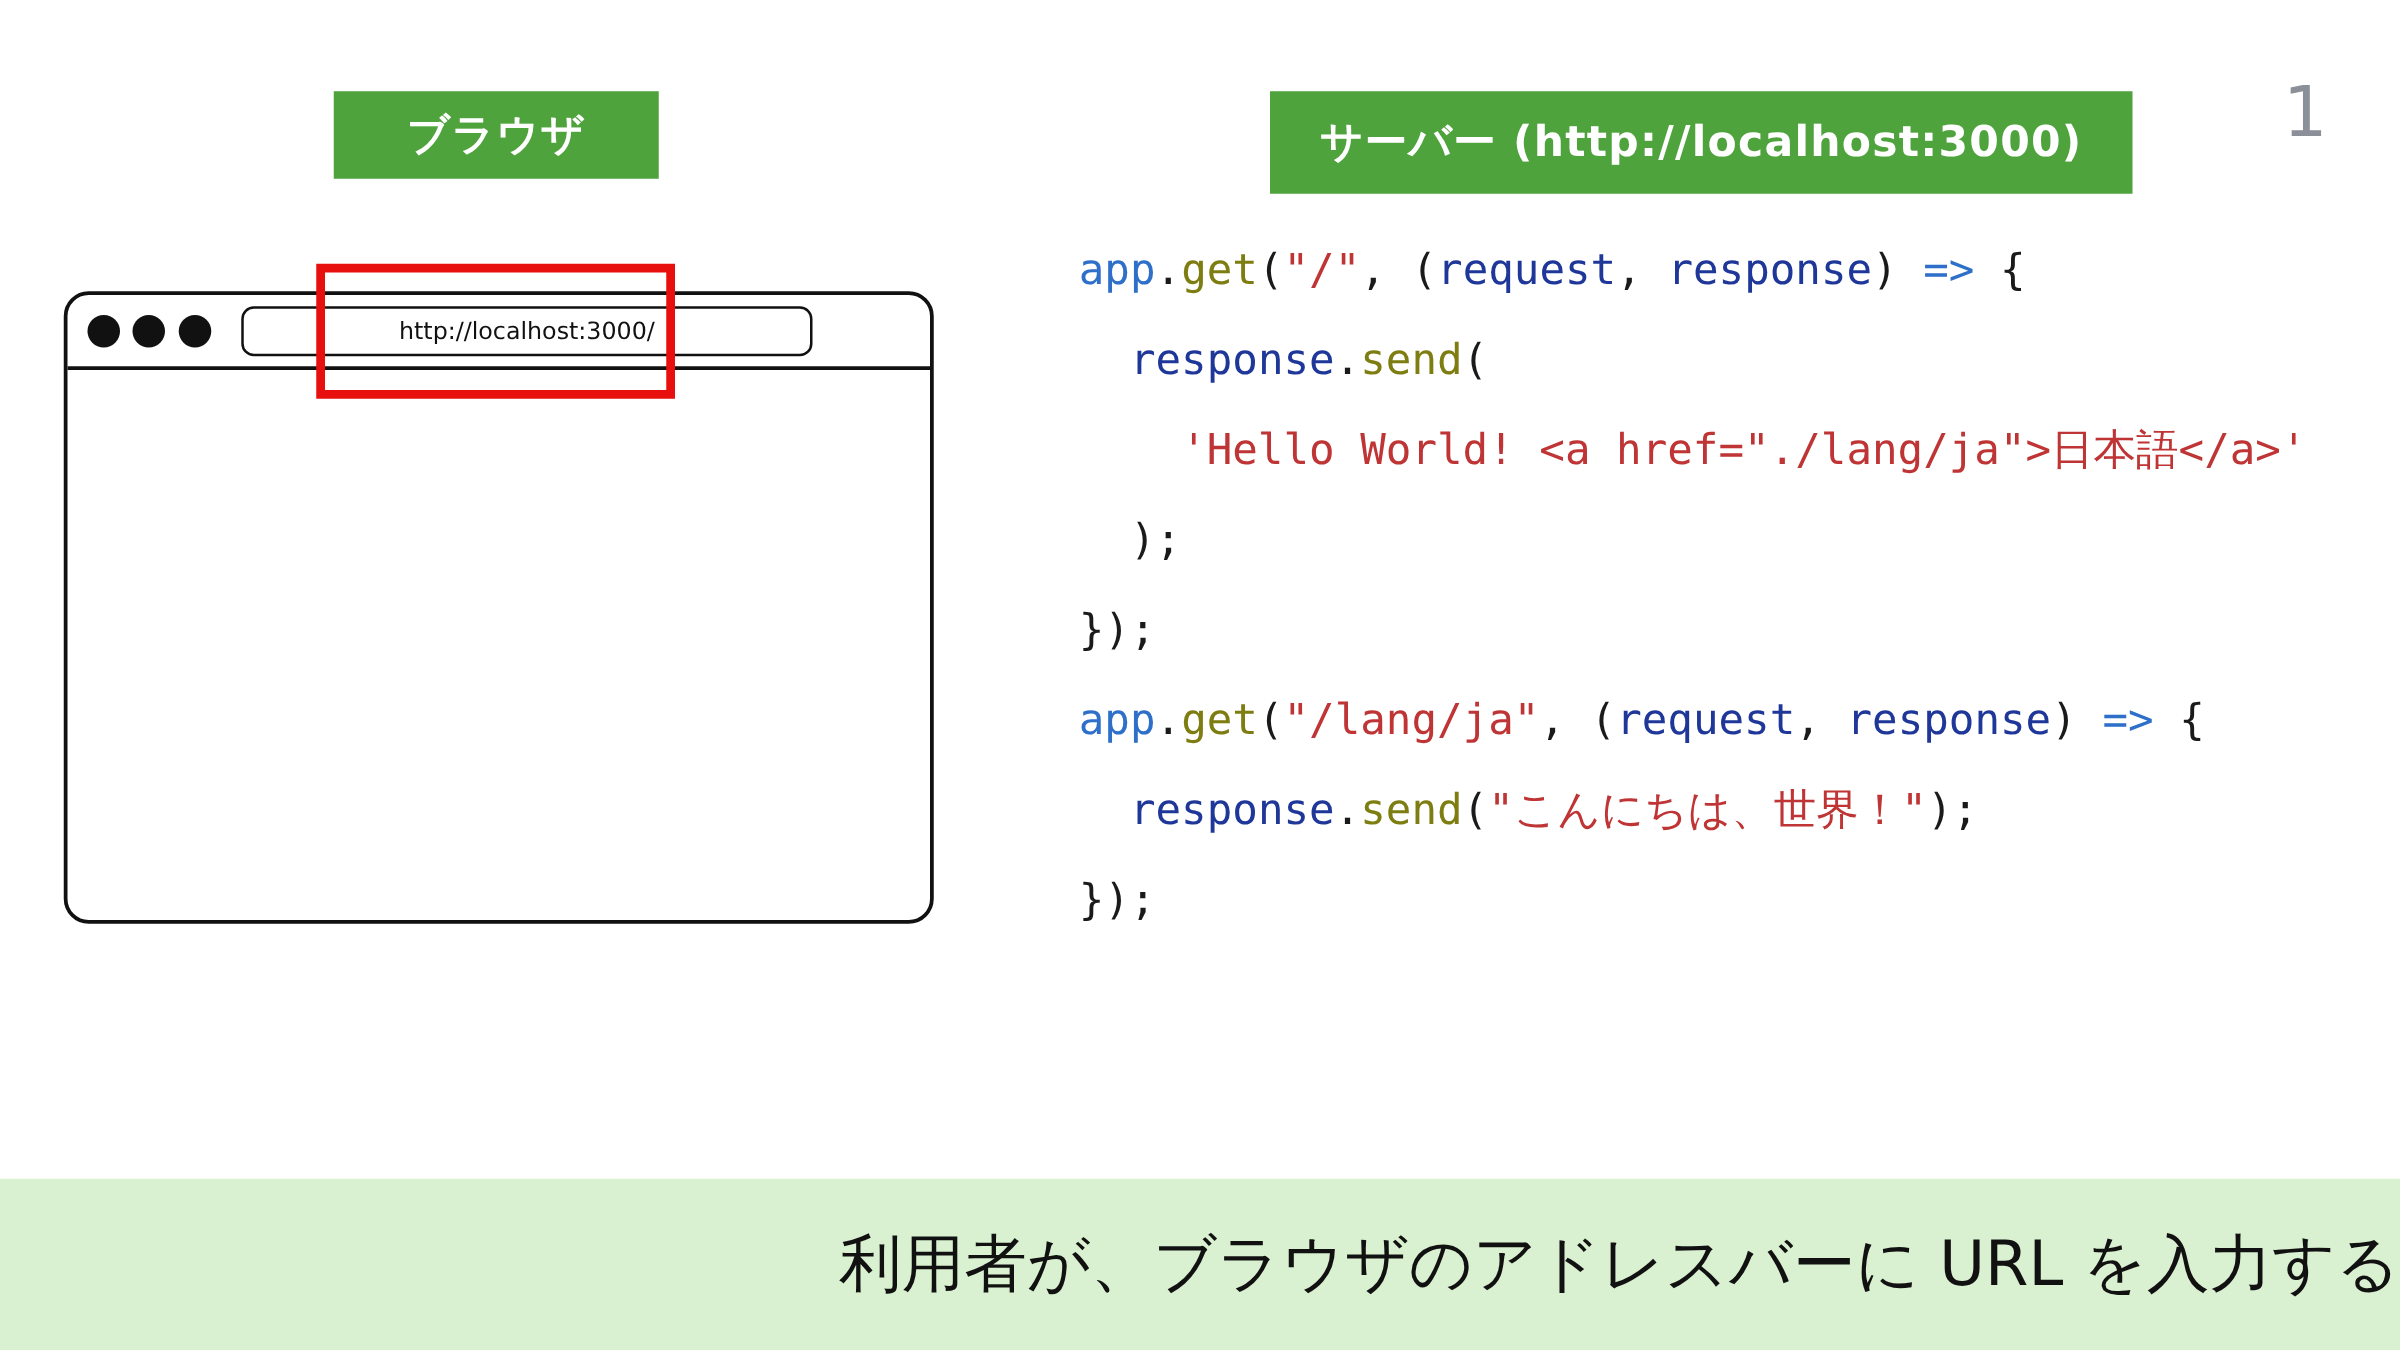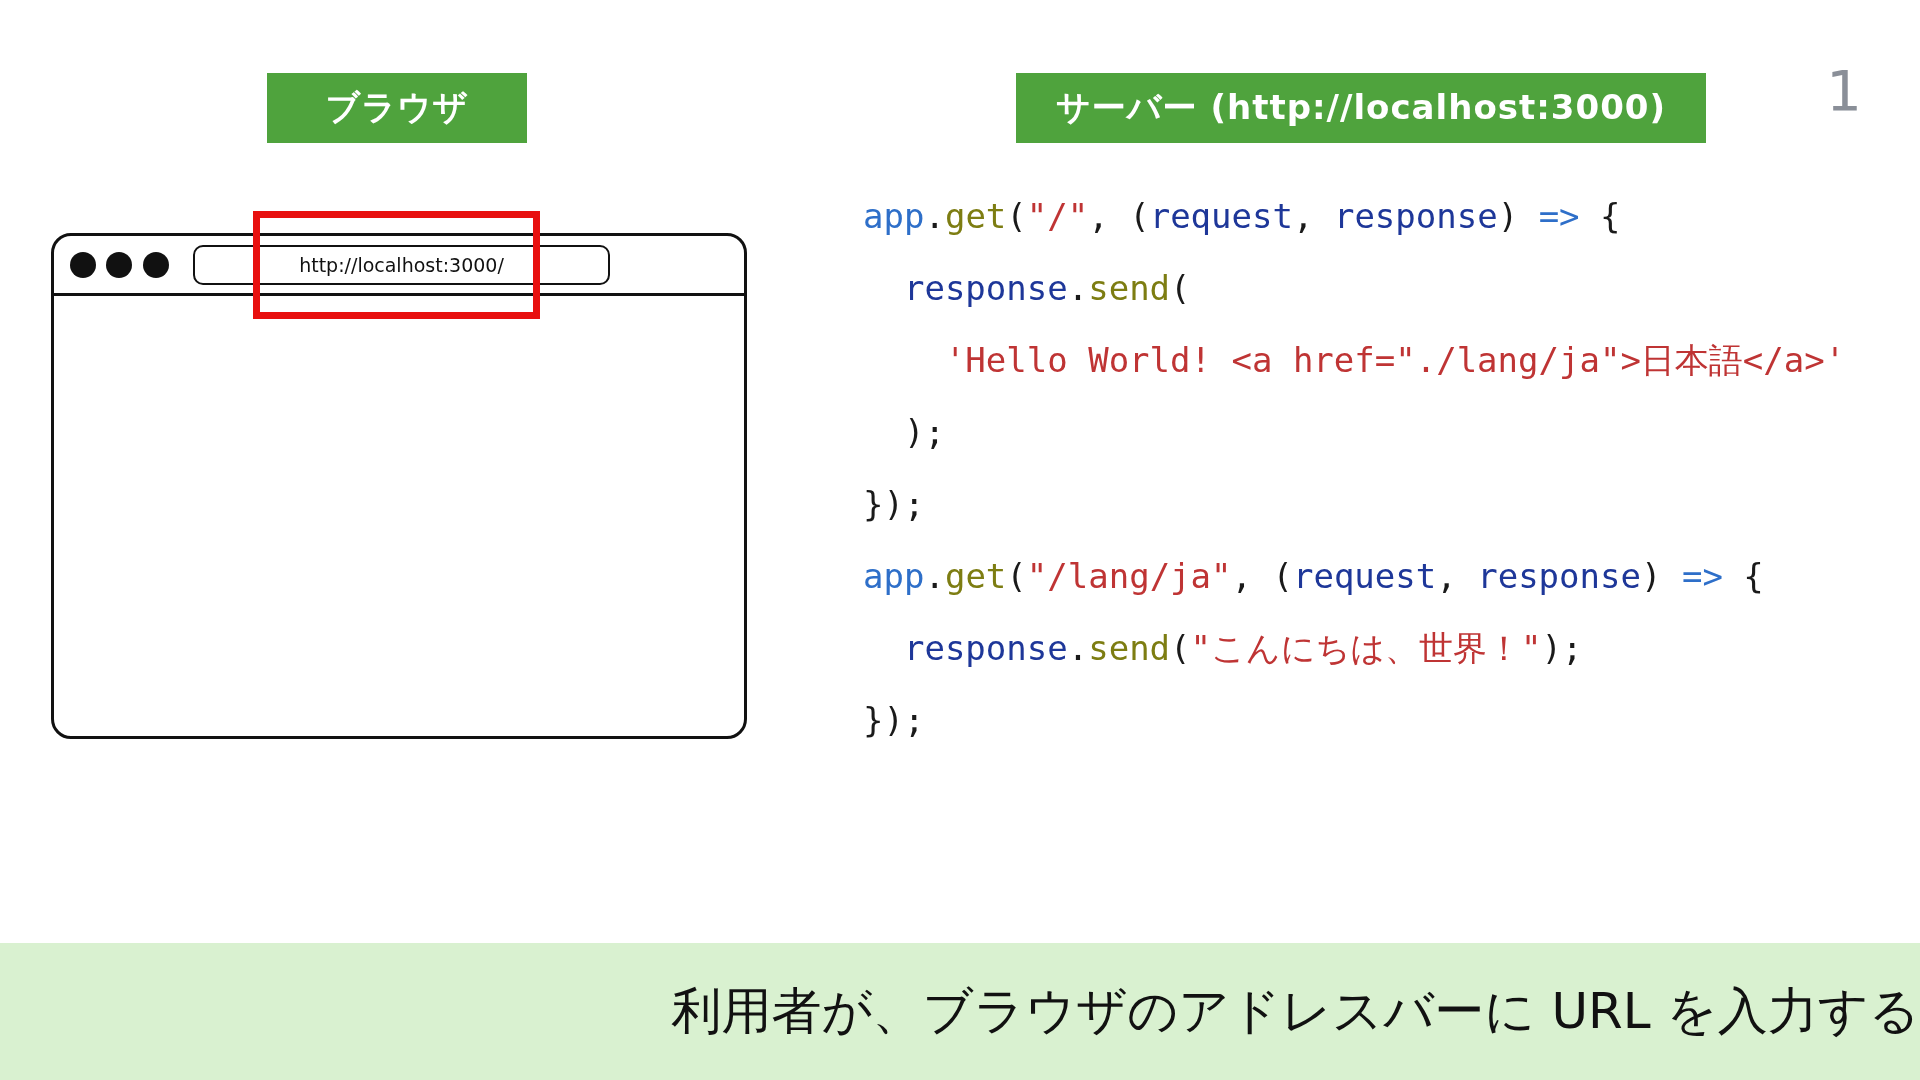--- a/index.html
+++ b/index.html
@@ -13,41 +13,41 @@
     background: #ffffff; overflow: hidden;
   }
   .label {
     position: absolute;
     background: var(--label-green, #4fa33d);
     color: #ffffff; font-weight: bold; font-size: 34px;
     display: flex; align-items: center; justify-content: center;
     letter-spacing: 1px;
   }
   .label-browser { left: 267px; top: 73px; width: 260px; height: 70px; }
-  .label-server  { left: 1016px; top: 73px; width: 690px; height: 70px; }
+  .label-server  { left: 1016px; top: 73px; width: 690px; height: 82px; }
   .page-number {
     position: absolute; top: 58px; right: 58px;
     font-size: 56px; color: var(--page-gray, #8a8f98);
   }
   .browser-window {
     position: absolute; left: 51px; top: 233px; width: 696px; height: 506px;
     border: 3px solid #111; border-radius: 20px; background: #fff;
   }
   .browser-chrome {
     position: relative; height: 60px; border-bottom: 3px solid #111;
   }
   .dot {
     position: absolute; width: 26px; height: 26px; border-radius: 50%;
     background: #111; top: 16px;
   }
   .dot-1 { left: 16px; }
   .dot-2 { left: 52px; }
   .dot-3 { left: 89px; }
   .address-bar {
-    position: absolute; left: 139px; top: 9px; width: 417px; height: 40px;
+    position: absolute; left: 139px; top: 9px; width: 457px; height: 40px;
     border: 2px solid #111; border-radius: 10px; background: #fff;
     display: flex; align-items: center; justify-content: center;
     font-size: 19px; color: #111;
   }
   .browser-body { height: 443px; }
   .highlight-rect {
     position: absolute; left: 253px; top: 211px; width: 287px; height: 108px;
     border: 7px solid var(--highlight-red, #e8100f);
     background: transparent;
   }

